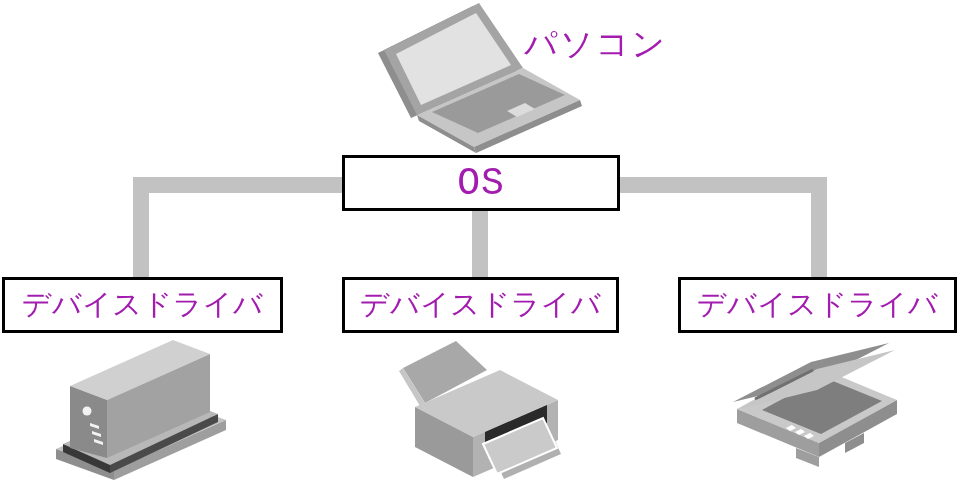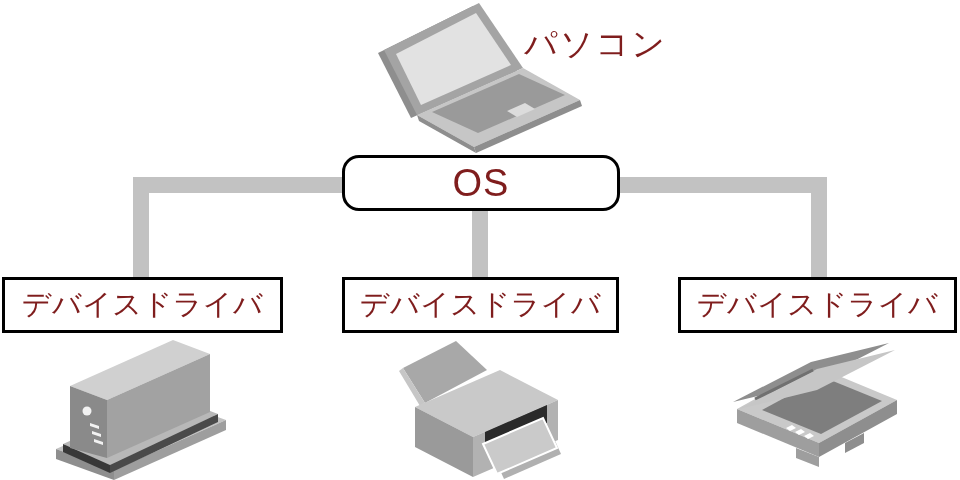--- a/index.html
+++ b/index.html
@@ -1,26 +1,26 @@
 <!DOCTYPE html>
 <html><head>
 <meta charset="utf-8">
 <style>
   html,body{margin:0;padding:0;background:#fff;}
   .stage{
     position:relative;width:960px;height:480px;background:#ffffff;
-    font-family:Liberation Sans, sans-serif;color:#7f1d1d;overflow:hidden;
+    font-family:Liberation Mono, monospace;color:#a21caf;overflow:hidden;
   }
   .conn{position:absolute;background:#c2c2c2;}
   .box{
     position:absolute;background:#ffffff;border:3px solid #000;
     box-sizing:border-box;display:flex;align-items:center;justify-content:center;
     white-space:nowrap;
   }
-  .os-box{left:342px;top:155px;width:278px;height:56px;font-size:38px;letter-spacing:1px;border-radius:17px;}
+  .os-box{left:342px;top:155px;width:278px;height:56px;font-size:38px;letter-spacing:1px;}
   .drv{font-size:29px;letter-spacing:0.5px;}
   .drv1{left:2px;top:277px;width:281px;height:56px;}
   .drv2{left:342px;top:277px;width:277px;height:56px;}
   .drv3{left:678px;top:277px;width:279px;height:56px;}
   .pc-label{position:absolute;left:524px;top:22px;font-size:33px;letter-spacing:2px;}
   .icon{position:absolute;display:block;}
   .laptop{left:368px;top:0;}
   .tower{left:52px;top:332px;}
   .printer{left:375px;top:330px;}
   .scanner{left:698px;top:333px;}

